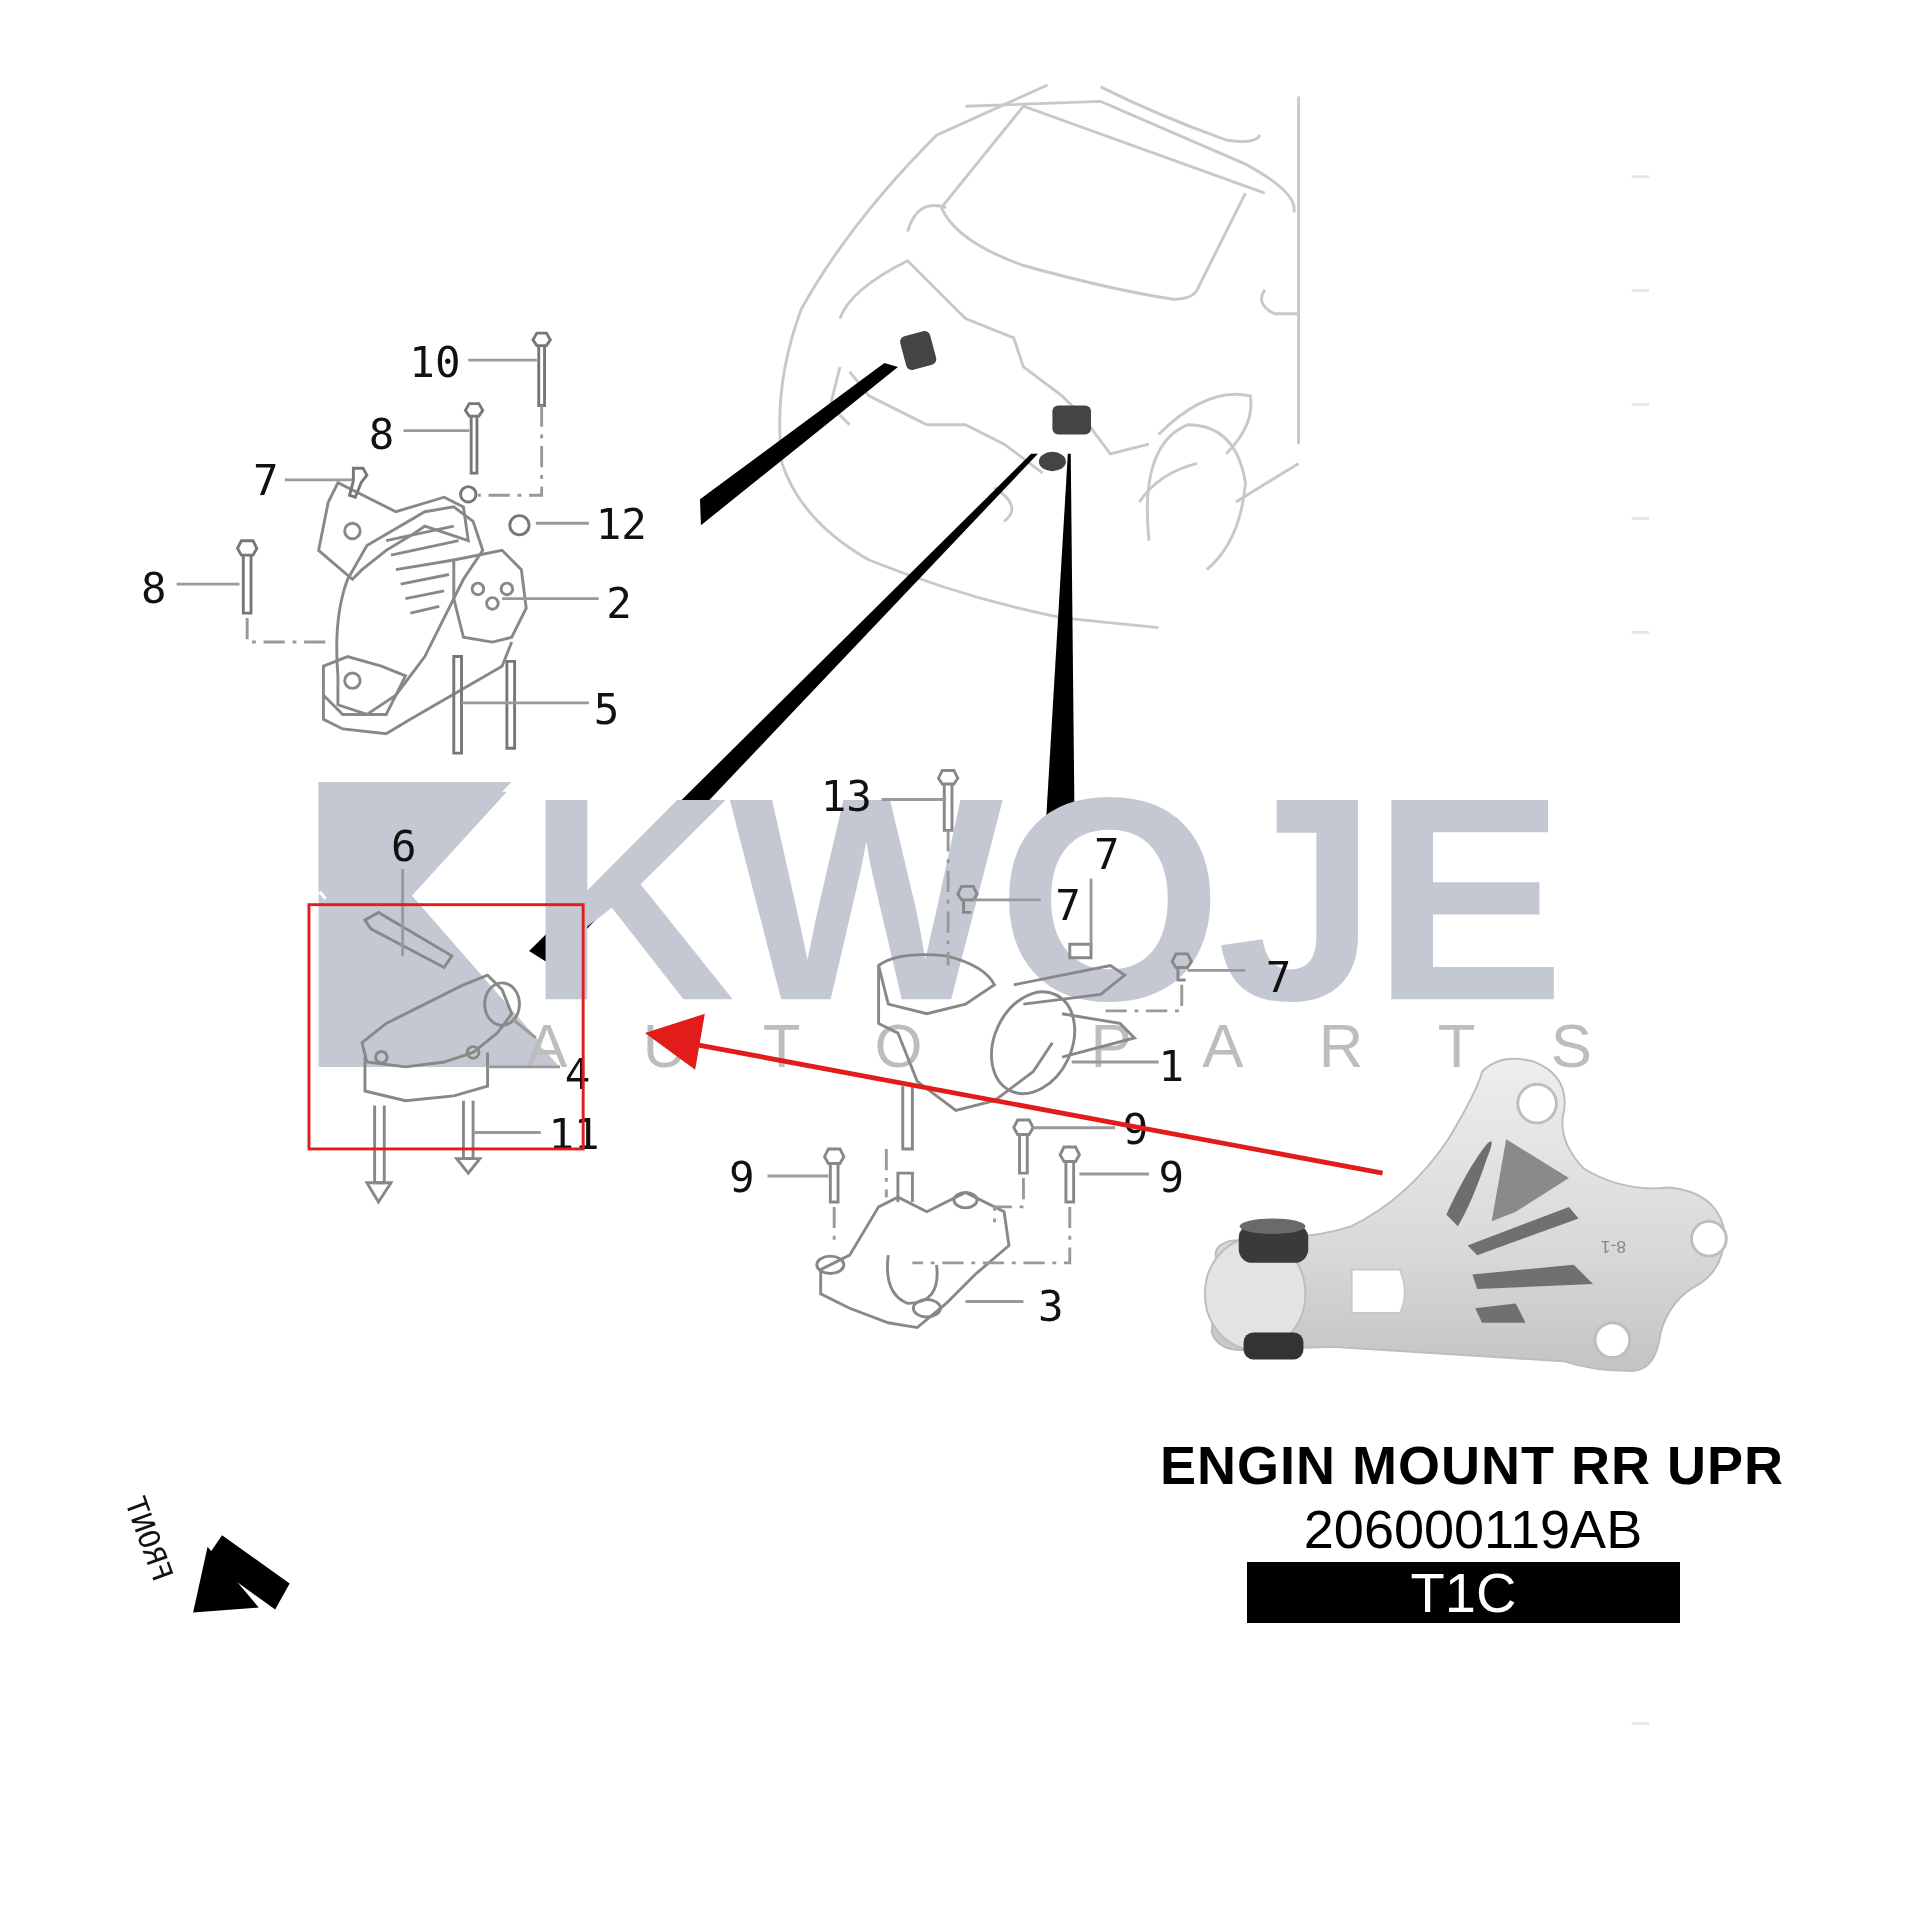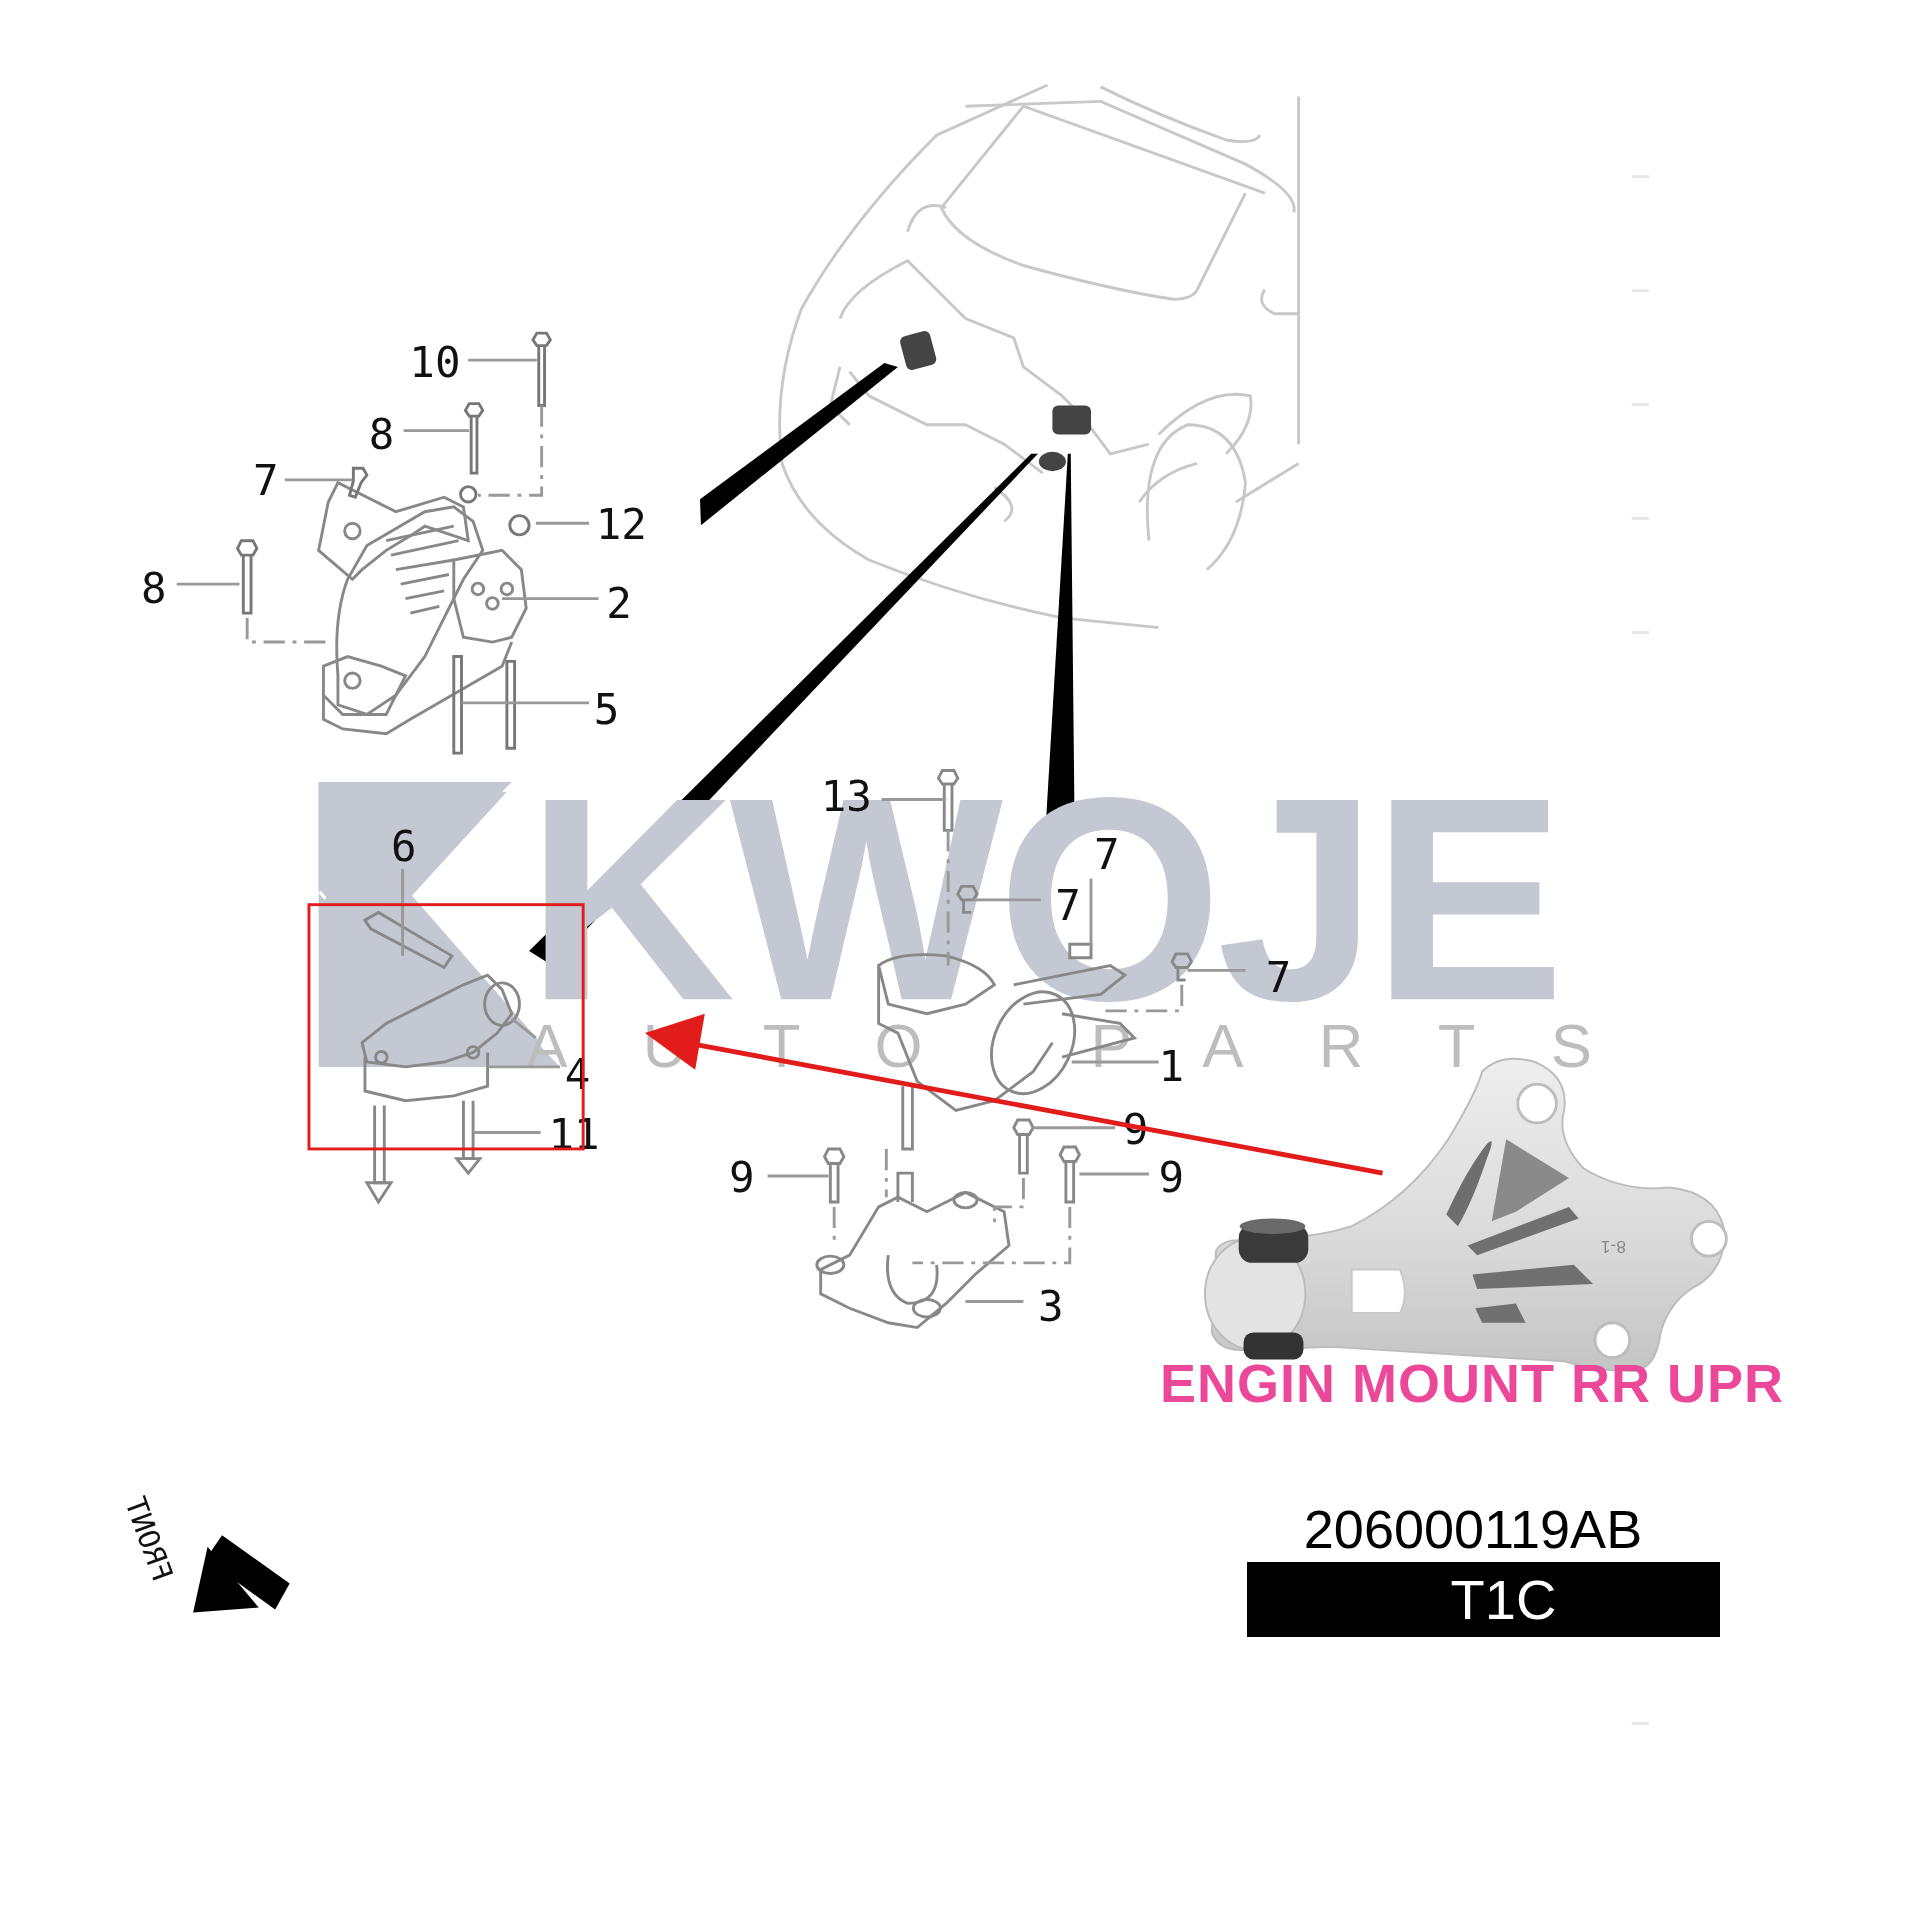--- a/index.html
+++ b/index.html
@@ -5,23 +5,23 @@
   html, body { margin: 0; padding: 0; background: #ffffff; }
   body { width: 1931px; height: 1931px; position: relative; overflow: hidden; font-family: "Liberation Sans", sans-serif; }
   .canvas { position: absolute; left: 0; top: 0; width: 1931px; height: 1931px; }
   .callout { font-family: "DejaVu Sans Mono", monospace; font-size: 44px; fill: #111; }
   .wm-main { font-family: "Liberation Sans", sans-serif; font-weight: bold; font-size: 300px; fill: #c3c8d3; letter-spacing: -6px; }
   .wm-sub { font-family: "Liberation Sans", sans-serif; font-size: 64px; fill: #bdbdbd; letter-spacing: 78px; }
   .line-art { fill: none; stroke: #888; stroke-width: 3; }
   .line-light { fill: none; stroke: #c8c8c8; stroke-width: 3; }
   .leader { stroke: #999; stroke-width: 3; fill: none; }
   .dash { stroke: #999; stroke-width: 3; fill: none; stroke-dasharray: 22 8 4 8; }
-  .product-title { position: absolute; left: 1110px; top: 1352px; width: 724px; text-align: center; font-family: "Liberation Sans", sans-serif; font-weight: bold; font-size: 54px; color: #ec4899; letter-spacing: 1px; }
+  .product-title { position: absolute; left: 1110px; top: 1434px; width: 724px; text-align: center; font-family: "Liberation Sans", sans-serif; font-weight: bold; font-size: 54px; color: #000000; letter-spacing: 1px; }
   .part-number { position: absolute; left: 1159px; top: 1498px; width: 628px; text-align: center; font-family: Liberation Sans, sans-serif; font-size: 54px; color: #000; }
-  .model-badge { position: absolute; left: 1247px; top: 1562px; width: 433px; height: 75px; background: #000; color: #fff; display: flex; align-items: center; justify-content: center; font-family: "Liberation Sans", sans-serif; font-size: 56px; padding-left: 40px; }
+  .model-badge { position: absolute; left: 1247px; top: 1562px; width: 433px; height: 61px; background: #000; color: #fff; display: flex; align-items: center; justify-content: center; font-family: "Liberation Sans", sans-serif; font-size: 56px; }
   .front-label { font-family: "DejaVu Sans Mono", monospace; font-size: 30px; fill: #111; }
 </style>
 </head>
 <body>
 
 <svg class="canvas" viewBox="0 0 2000 2000" xmlns="http://www.w3.org/2000/svg">
 
   <g stroke="#e6e6e6" stroke-width="3">
     <line x1="1690" y1="183" x2="1708" y2="183"></line>
     <line x1="1690" y1="301" x2="1708" y2="301"></line>

